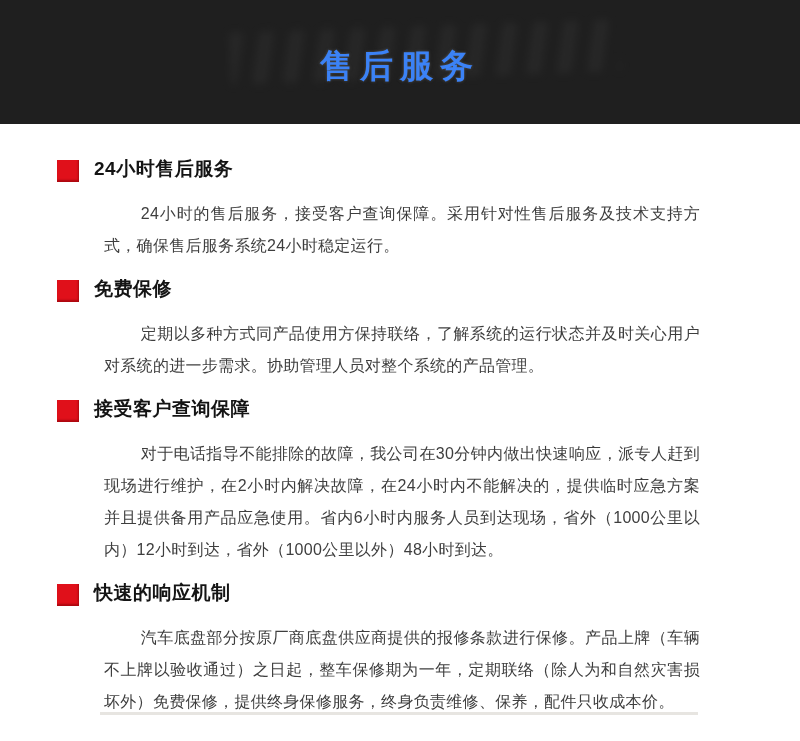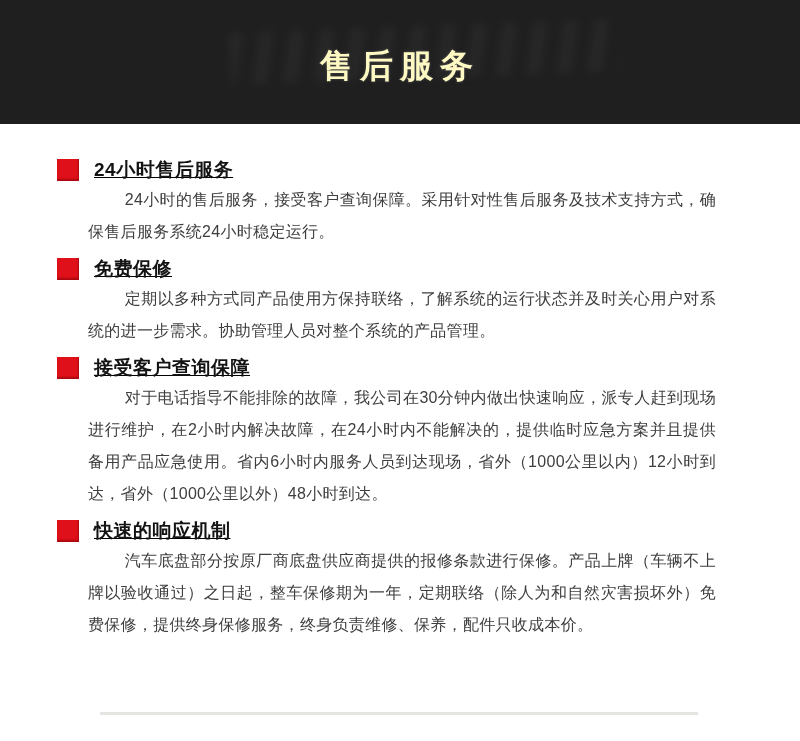--- a/index.html
+++ b/index.html
@@ -26,52 +26,51 @@
       rgba(70,70,70,0.45) 0 14px,
       rgba(31,31,31,0) 14px 30px
     );
     filter: blur(4px);
     opacity: 0.5;
     transform: rotate(-2deg);
   }
   .page-title {
     position: relative;
     margin-top: 8px;
-    color: #fef9c3;
+    color: #3b82f6;
     font-size: 33px;
     font-weight: bold;
     letter-spacing: 7px;
     text-shadow: 0 0 3px rgba(120,120,120,0.55);
   }
   .content {
     padding: 25px 84px 0 88px;
   }
   .section-head {
     display: flex;
-    align-items: center;
+    align-items: flex-end;
     margin: 9px 0 2px -31px;
     height: 24px;
-    text-decoration: underline;
   }
   .bullet {
     width: 22px; height: 22px;
     background: #e0101a;
     box-shadow: inset -1px -2px 2px rgba(130,0,8,0.55);
     margin-right: 15px;
     flex: 0 0 auto;
   }
   .section-heading {
     font-size: 19px;
     font-weight: bold;
     color: #141414;
     letter-spacing: 0.5px;
     white-space: nowrap;
   }
   .para {
-    margin: 0;
+    margin: 16px;
     font-size: 16px;
     line-height: 32px;
     color: #3e3e3e;
     text-indent: 2.3em;
     text-align: justify;
     letter-spacing: 0.3px;
   }
   .bottom-smudge {
     position: absolute;
     left: 100px; top: 712px;

